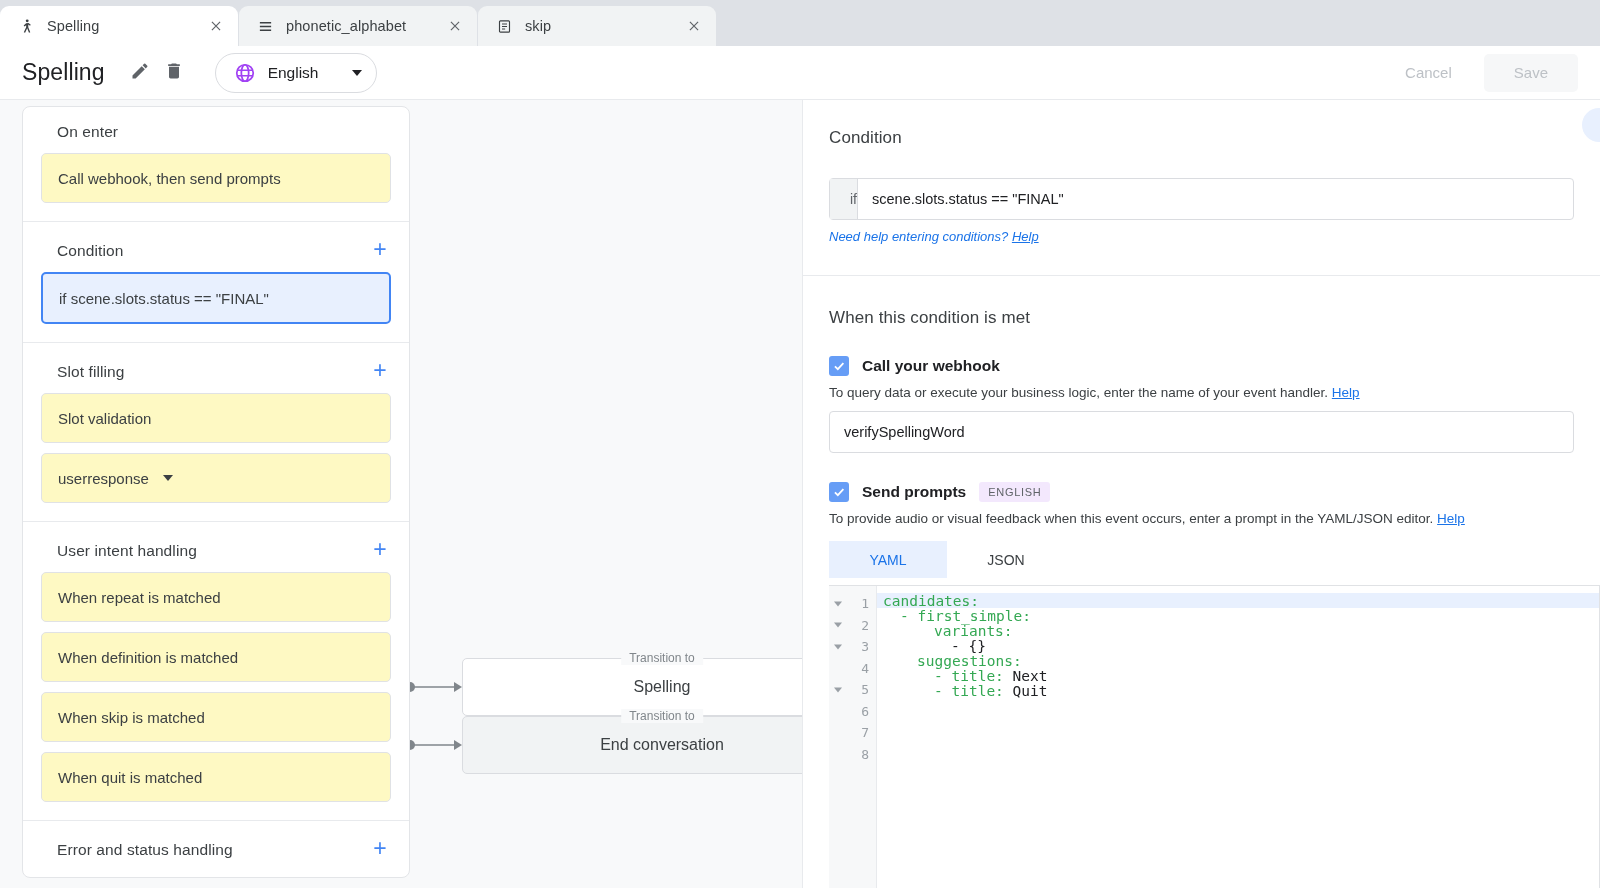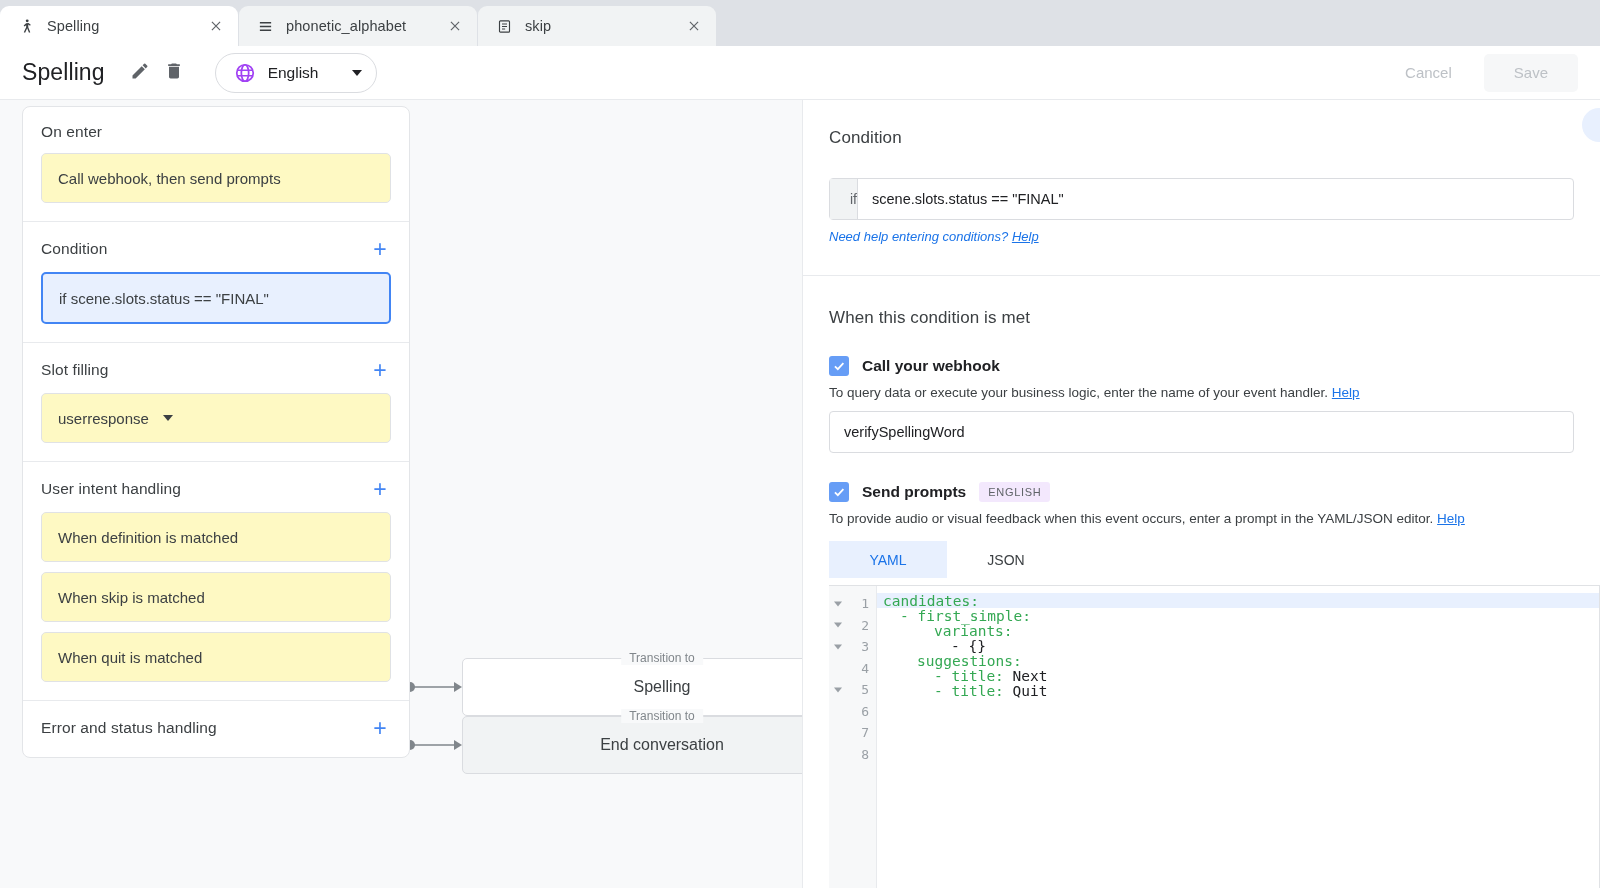--- a/index.html
+++ b/index.html
@@ -100,22 +100,23 @@
   .scene-panel {
     position: absolute; top: 6px; left: 22px; width: 388px;
     background: #ffffff;
     border: 1px solid #e3e5e8;
     border-radius: 8px;
     overflow: hidden;
   }
   .sec { padding: 16px 18px 18px 18px; border-bottom: 1px solid #e8eaed; }
   .sec:last-child { border-bottom: none; }
   .sec-head {
-    display: flex; align-items: center; justify-content: space-between;
+    display: flex; align-items: flex-end; justify-content: space-between;
     margin-bottom: 12px;
+    margin-left: 16px;
   }
   .sec-title { font-size: 15.5px; color: #3c4043; letter-spacing: .1px; }
   .plus {
     width: 22px; height: 22px; color: #4285f4;
     display: flex; align-items: center; justify-content: center;
     font-size: 23px; line-height: 1; font-weight: 300;
   }
   .card {
     border: 1px solid #e0e2e5; border-radius: 5px;
     height: 50px; display: flex; align-items: center;
@@ -366,31 +367,33 @@
         <span class="plus">+</span>
       </div>
       <div class="card selected">if scene.slots.status == "FINAL"</div>
     </div>
 
     <div class="sec">
       <div class="sec-head">
         <span class="sec-title">Slot filling</span>
         <span class="plus">+</span>
       </div>
+      <div class="card">Slot validation</div>
       <div class="card">
         <span>userresponse</span>
         <span class="dd-caret"></span>
       </div>
     </div>
 
     <div class="sec">
       <div class="sec-head">
         <span class="sec-title">User intent handling</span>
         <span class="plus">+</span>
       </div>
+      <div class="card">When repeat is matched</div>
       <div class="card">When definition is matched</div>
       <div class="card">When skip is matched</div>
       <div class="card">When quit is matched</div>
     </div>
 
     <div class="sec">
       <div class="sec-head noflow">
         <span class="sec-title">Error and status handling</span>
         <span class="plus">+</span>
       </div>

